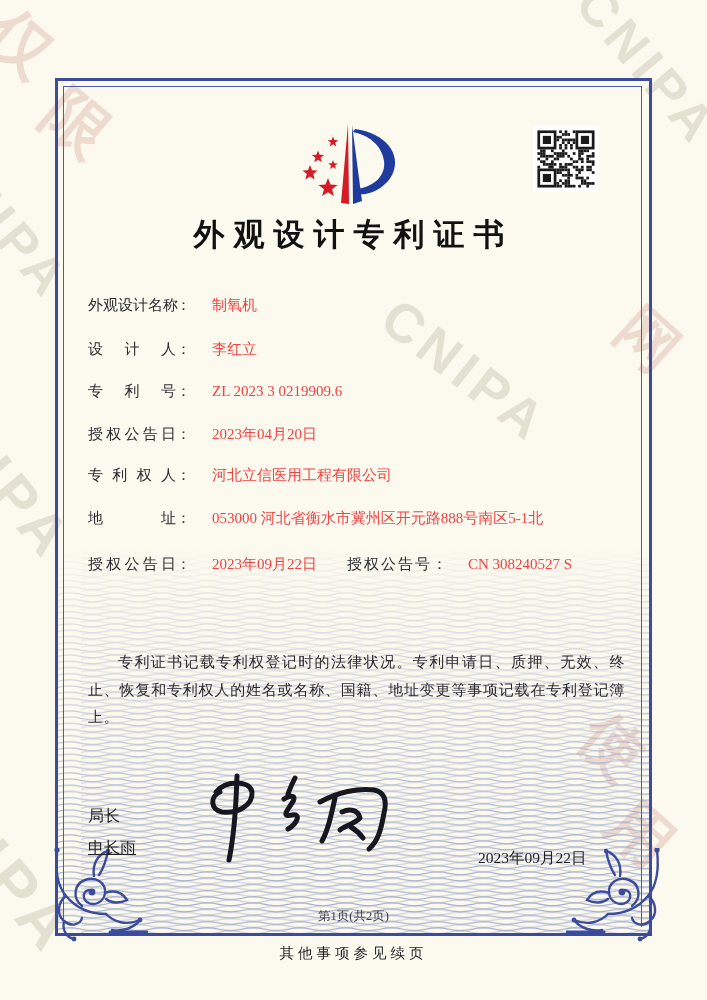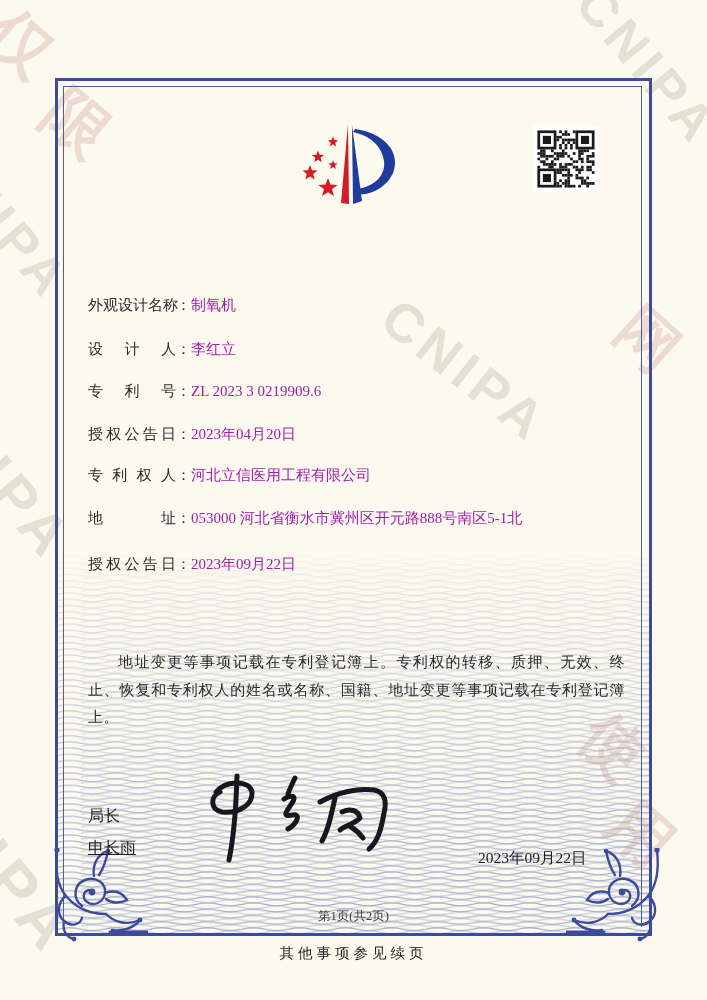--- a/index.html
+++ b/index.html
@@ -36,21 +36,21 @@
   
   .cert-no{position:absolute;left:93px;top:116px;z-index:5;font-size:14.5px;letter-spacing:1.5px;color:#3a3a40;}
   .logo{position:absolute;left:296px;top:116px;z-index:5;}
   .qr{position:absolute;left:533px;top:126px;z-index:5;background:#fff;}
   .title{position:absolute;left:0;right:0;top:214px;z-index:5;text-align:center;
          font-size:31px;font-weight:bold;letter-spacing:9px;color:#111;}
   .rows{position:absolute;left:88px;top:0;width:545px;z-index:5;font-size:15px;}
   .row{position:absolute;white-space:nowrap;}
   .lbl{display:inline-block;width:88px;text-align-last:justify;text-align:justify;color:#2b2b30;}
   .colon{color:#2b2b30;}
-  .val{color:#a21caf;}
+  .val{color:#ef4444;margin-left:21px;}
   .row-grant-no{position:absolute;left:259px;top:0;white-space:nowrap;}
   .lbl2{display:inline-block;letter-spacing:2px;color:#2b2b30;}
   .para{position:absolute;left:88px;width:537px;z-index:5;font-size:15px;line-height:27.5px;
         text-align:justify;text-indent:2em;letter-spacing:0.6px;color:#2a2a30;}
   .p1{top:588px;}
   .p2{top:649px;}
   .sig-title{position:absolute;left:88px;top:806px;z-index:5;font-size:16px;
              font-family:"Liberation Sans",sans-serif;color:#222;}
   .sig-name{position:absolute;left:88px;top:838px;z-index:5;font-size:16px;
             font-family:"Liberation Sans",sans-serif;color:#222;text-decoration:underline;}
@@ -296,20 +296,21 @@
         <rect x="26.16" y="58.80" width="2.72" height="2.72" fill="#1a1a1a"></rect>
         <rect x="31.60" y="58.80" width="2.72" height="2.72" fill="#1a1a1a"></rect>
         <rect x="34.32" y="58.80" width="2.72" height="2.72" fill="#1a1a1a"></rect>
         <rect x="37.04" y="58.80" width="2.72" height="2.72" fill="#1a1a1a"></rect>
         <rect x="39.76" y="58.80" width="2.72" height="2.72" fill="#1a1a1a"></rect>
         <rect x="45.20" y="58.80" width="2.72" height="2.72" fill="#1a1a1a"></rect>
         <rect x="53.36" y="58.80" width="2.72" height="2.72" fill="#1a1a1a"></rect>
       </g>
   </svg>
 
+  <div class="title">外观设计专利证书</div>
 
   <div class="rows">
     <div class="row" style="top:296px">
       <span class="lbl">外观设计名称</span><span class="colon">：</span><span class="val">制氧机</span>
     </div>
     <div class="row" style="top:340px">
       <span class="lbl">设计人</span><span class="colon">：</span><span class="val">李红立</span>
     </div>
     <div class="row" style="top:382px">
       <span class="lbl">专利号</span><span class="colon">：</span><span class="val">ZL 2023 3 0219909.6</span>
@@ -318,24 +319,27 @@
       <span class="lbl">授权公告日</span><span class="colon">：</span><span class="val">2023年04月20日</span>
     </div>
     <div class="row" style="top:466px">
       <span class="lbl">专利权人</span><span class="colon">：</span><span class="val">河北立信医用工程有限公司</span>
     </div>
     <div class="row" style="top:509px">
       <span class="lbl">地址</span><span class="colon">：</span><span class="val">053000 河北省衡水市冀州区开元路888号南区5-1北</span>
     </div>
     <div class="row" style="top:555px;width:545px">
       <span class="lbl">授权公告日</span><span class="colon">：</span><span class="val">2023年09月22日</span>
+      <span class="row-grant-no">
+        <span class="lbl2">授权公告号</span><span class="colon">：</span><span class="val">CN 308240527 S</span>
+      </span>
     </div>
   </div>
 
-  <div class="para p2">地址变更等事项记载在专利登记簿上。专利权的转移、质押、无效、终止、恢复和专利权人的姓名或名称、国籍、地址变更等事项记载在专利登记簿上。</div>
+  <div class="para p2">专利证书记载专利权登记时的法律状况。专利申请日、质押、无效、终止、恢复和专利权人的姓名或名称、国籍、地址变更等事项记载在专利登记簿上。</div>
 
   <div class="sig-title">局长</div>
   <div class="sig-name">申长雨</div>
   <svg class="sig-script" width="210" height="100" viewBox="0 0 210 100">
     <g stroke="#17171f" fill="none" stroke-width="5" stroke-linecap="round" stroke-linejoin="round">
       <path d="M45,8 C44,30 44,58 37,92"></path>
       <path d="M24,24 C34,12 58,12 60,24 C61,37 46,46 30,44 C18,42 18,28 28,24"></path>
       <path d="M103,10 C100,16 98,20 96,26"></path>
       <path d="M92,31 C100,26 105,28 100,35 C95,43 89,49 100,47 C109,45 106,55 96,61"></path>
       <path d="M128,34 C146,24 166,20 182,22 C193,24 195,33 192,45 C189,62 186,73 177,81"></path>

